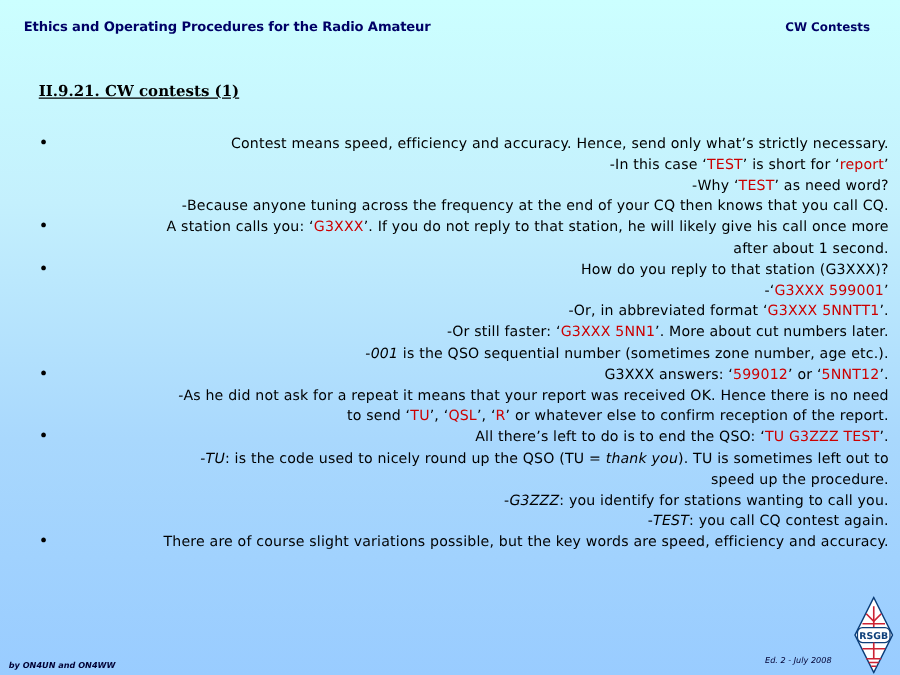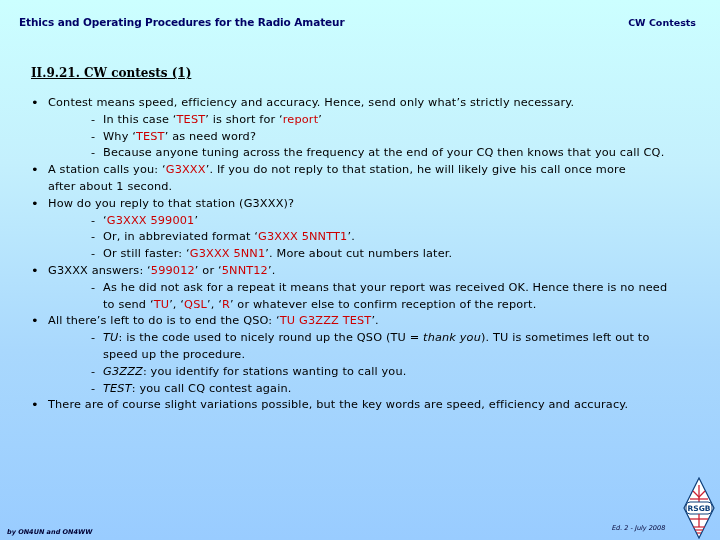--- a/index.html
+++ b/index.html
@@ -5,21 +5,21 @@
   html, body { margin:0; padding:0; }
   body {
     width:720px; height:540px; overflow:hidden; position:relative;
     background: linear-gradient(to bottom, #ccffff 0%, #c4f0fd 30%, #a9d8fd 65%, #99ccff 100%);
     font-family: "DejaVu Sans", sans-serif;
     color:#000;
   }
   .hdr-left { position:absolute; left:19px; top:16px; font-size:10.5px; font-weight:bold; color:#000066; letter-spacing:-0.1px; }
   .hdr-right { position:absolute; right:24px; top:17px; font-size:9.5px; font-weight:bold; color:#000066; }
   .title { position:absolute; left:31px; top:66px; font-family:"DejaVu Serif", serif; font-size:12px; font-weight:bold; text-decoration:underline; color:#000; }
-  .content { position:absolute; left:31px; top:95px; width:680px; font-size:11.3px; line-height:16.8px; letter-spacing:0.15px; }
+  .content { position:absolute; left:31px; top:107px; width:680px; font-size:11.3px; line-height:16.8px; letter-spacing:0.15px;text-align:right; }
   .b { position:relative; padding-left:17px; }
   .b::before { content:"\2022"; position:absolute; left:0; top:0; font-size:13px; }
   .d { position:relative; padding-left:72px; text-indent:-12px; }
   .d .dash { display:inline-block; width:12px; text-indent:0; }
   .hl { color:#cc0000; }
   .it { font-style:italic; }
   .footer-left { position:absolute; left:7px; top:528px; font-size:6.5px; font-style:italic; font-weight:bold; color:#000033; }
   .footer-right { position:absolute; left:612px; top:524px; font-size:6.5px; font-style:italic; color:#000033; }
   .logo { position:absolute; left:683px; top:477px; width:32px; height:62px; }
 </style>
@@ -36,20 +36,21 @@
   <div class="d"><span class="dash">-</span><span>In this case ‘</span><span class="hl">TEST</span><span>’ is short for ‘</span><span class="hl">report</span><span>’</span></div>
   <div class="d"><span class="dash">-</span><span>Why ‘</span><span class="hl">TEST</span><span>’ as need word?</span></div>
   <div class="d"><span class="dash">-</span><span>Because anyone tuning across the frequency at the end of your CQ then knows that you call CQ.</span></div>
 
   <div class="b"><span>A station calls you: ‘</span><span class="hl">G3XXX</span><span>’. If you do not reply to that station, he will likely give his call once more</span><br><span>after about 1 second.</span></div>
 
   <div class="b"><span>How do you reply to that station (G3XXX)?</span></div>
   <div class="d"><span class="dash">-</span><span>‘</span><span class="hl">G3XXX 599001</span><span>’</span></div>
   <div class="d"><span class="dash">-</span><span>Or, in abbreviated format ‘</span><span class="hl">G3XXX 5NNTT1</span><span>’.</span></div>
   <div class="d"><span class="dash">-</span><span>Or still faster: ‘</span><span class="hl">G3XXX 5NN1</span><span>’. More about cut numbers later.</span></div>
+  <div class="d"><span class="dash">-</span><span class="it">001</span><span> is the QSO sequential number (sometimes zone number, age etc.).</span></div>
 
   <div class="b"><span>G3XXX answers: ‘</span><span class="hl">599012</span><span>’ or ‘</span><span class="hl">5NNT12</span><span>’.</span></div>
   <div class="d"><span class="dash">-</span><span>As he did not ask for a repeat it means that your report was received OK. Hence there is no need</span><br><span>to send ‘</span><span class="hl">TU</span><span>’, ‘</span><span class="hl">QSL</span><span>’, ‘</span><span class="hl">R</span><span>’ or whatever else to confirm reception of the report.</span></div>
 
   <div class="b"><span>All there’s left to do is to end the QSO: ‘</span><span class="hl">TU G3ZZZ TEST</span><span>’.</span></div>
   <div class="d"><span class="dash">-</span><span class="it">TU</span><span>: is the code used to nicely round up the QSO (TU = </span><span class="it">thank you</span><span>). TU is sometimes left out to</span><br><span>speed up the procedure.</span></div>
   <div class="d"><span class="dash">-</span><span class="it">G3ZZZ</span><span>: you identify for stations wanting to call you.</span></div>
   <div class="d"><span class="dash">-</span><span class="it">TEST</span><span>: you call CQ contest again.</span></div>
 
   <div class="b"><span>There are of course slight variations possible, but the key words are speed, efficiency and accuracy.</span></div>

